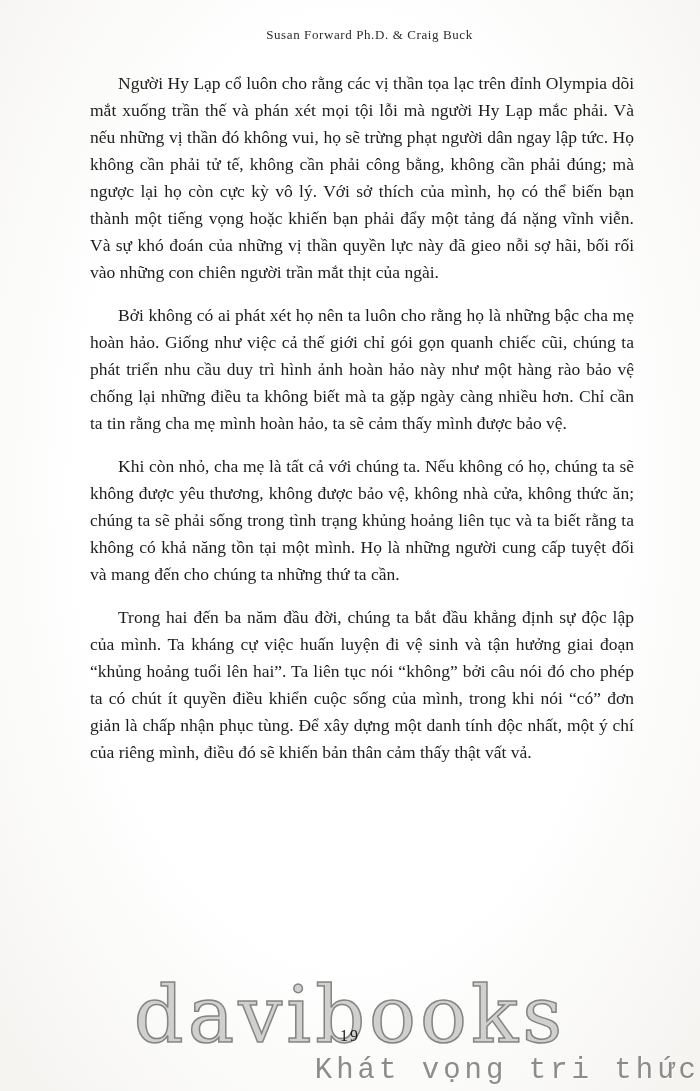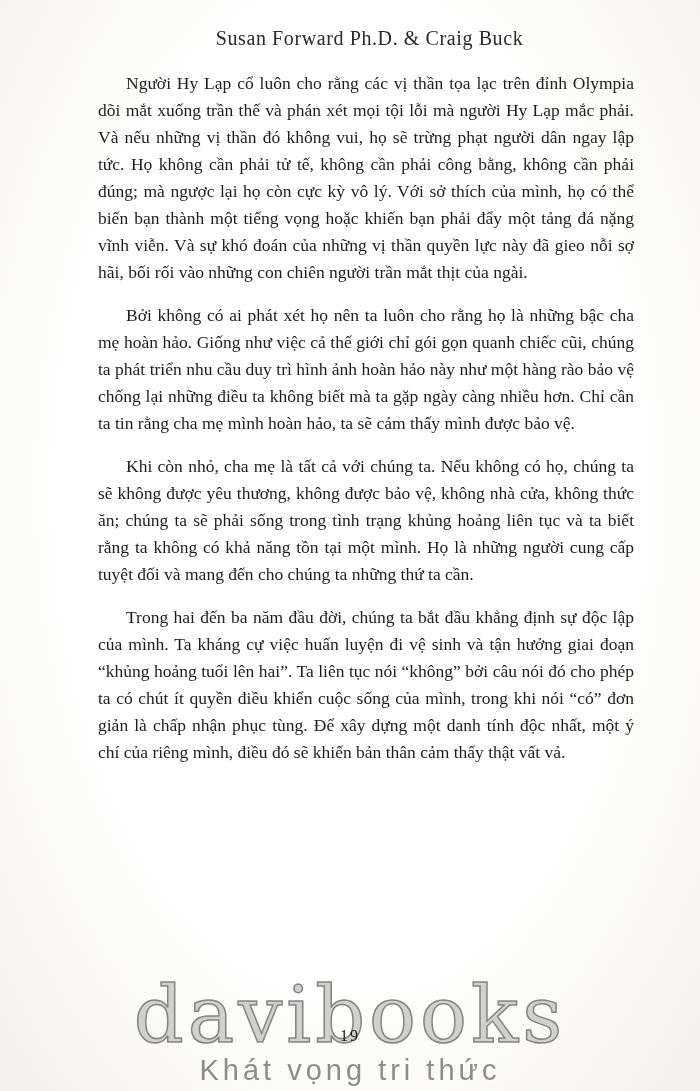--- a/index.html
+++ b/index.html
@@ -18,37 +18,37 @@
   .book-page {
     position: absolute;
     inset: 0;
   }
   .running-header {
     position: absolute;
     top: 27px;
     left: 0;
     right: 0;
     text-align: center;
-    font-size: 20px;
+    font-size: 13px;
     letter-spacing: 0.6px;
     color: #2b2b2b;
     padding-left: 39px;
   }
   .body-text {
     position: absolute;
     top: 70px;
     left: 86px;
     right: 66px;
     font-size: 17.5px;
     line-height: 27px;
     text-align: justify;
     color: #1d1d1d;
   }
   .body-text p {
-    margin: 0 0 16px 12px;
+    margin: 0 0 16px 4px;
     text-indent: 28px;
   }
   .watermark {
     position: absolute;
     left: 0;
     right: 0;
     bottom: 4px;
     text-align: center;
     pointer-events: none;
     z-index: 1;
@@ -57,25 +57,26 @@
     font-family: "DejaVu Serif", serif;
     font-size: 78px;
     line-height: 0.92;
     letter-spacing: 4px;
     color: rgba(196, 196, 194, 0.8);
     -webkit-text-stroke: 1.5px rgba(115, 115, 113, 0.85);
     text-shadow: 1px 1px 0 rgba(255, 255, 255, 0.7);
   }
   .watermark-tagline {
     margin-top: 2px;
-    font-family: Liberation Sans, sans-serif;
+    font-family: Liberation Mono, monospace;
     font-size: 29px;
     letter-spacing: 4px;
     color: rgba(120, 120, 118, 0.85);
     text-shadow: 1px 1px 0 rgba(255, 255, 255, 0.6);
+    text-align: right;
   }
   .page-number {
     position: absolute;
     left: 0;
     right: 0;
     bottom: 46px;
     text-align: center;
     font-size: 16px;
     letter-spacing: 2px;
     color: #1c1c1c;

